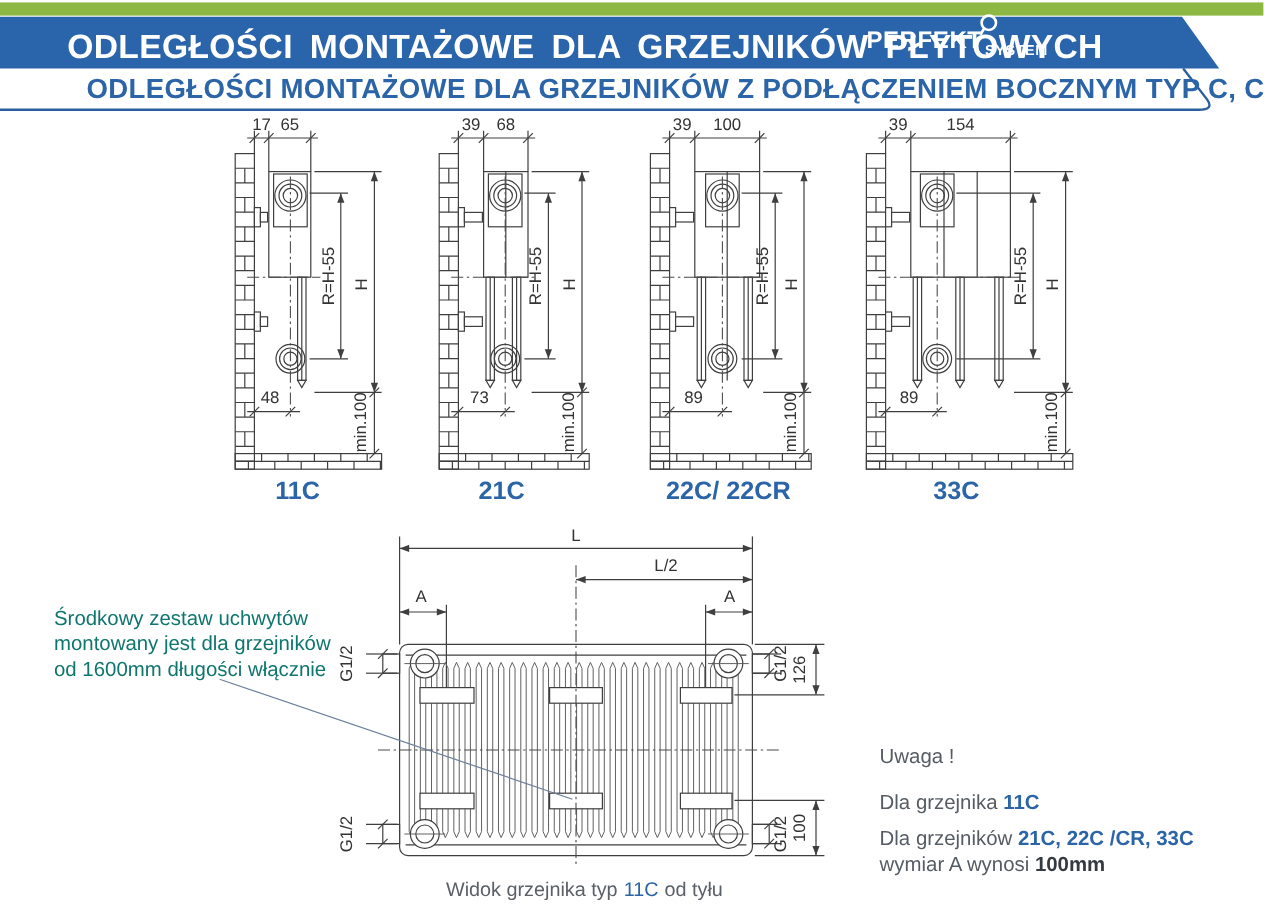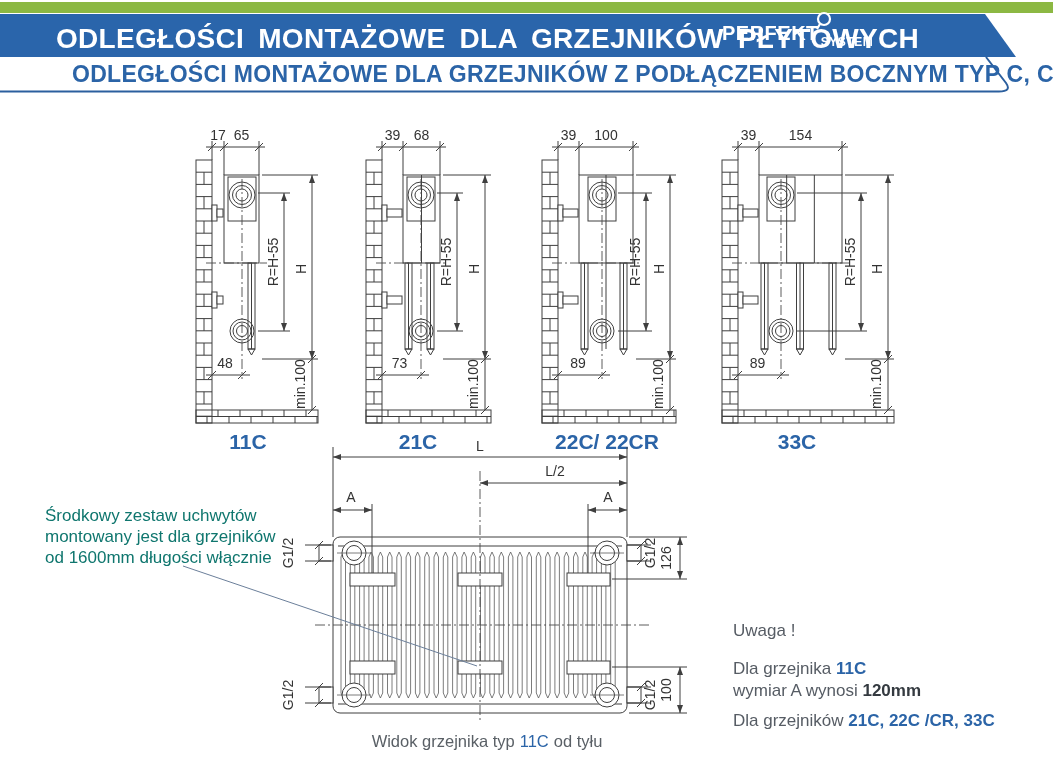--- a/index.html
+++ b/index.html
@@ -20,21 +20,21 @@
   
   .dwg line,.dwg rect,.dwg circle,.dwg path,.dwg polyline{stroke:#3f3f3f;stroke-width:1;fill:none;}
   .dwg polygon{stroke:#3f3f3f;fill:none;}
   .dwg polygon.arr{fill:#3f3f3f;stroke:none;}
   .dwg .wf{fill:#fff;}
   .dwg .dash{stroke-dasharray:10 3 2 3;stroke:#4a4a4a;stroke-width:.9;}
   .dwg .thin{stroke-width:.8;stroke:#5a5a5a;}
   .dwg text{fill:#333;font-size:14px;font-family:"Liberation Sans",sans-serif;}
   .dwg text.cap{font-size:16.5px;fill:#5a6066;}
   .dwg tspan.blue{fill:#2B64A7;}
-  .sideview{position:absolute;top:95px;margin-top:32px;}
+  .sideview{position:absolute;top:95px;}
   .typelabel{position:absolute;top:303px;width:100%;text-align:center;color:#2B64A7;
              font-size:21px;font-weight:bold;transform:translateX(-12px);white-space:nowrap;}
   
   .note-left{position:absolute;left:45px;top:505px;color:#0f766e;font-size:17px;line-height:21px;}
   .note-right{position:absolute;left:733px;top:620px;color:#565C64;font-size:17px;line-height:22px;}
   .note-right .ttl{margin-bottom:16px;}
   .note-right .gap{height:8px;}
   .blue-b{color:#2B64A7;font-weight:bold;}
   .dark-b{color:#343a40;font-weight:bold;}
   .leader{position:absolute;left:0;top:0;pointer-events:none;}
@@ -753,20 +753,20 @@
 
 <div class="note-left">
   <div>Środkowy zestaw uchwytów</div>
   <div>montowany jest dla grzejników</div>
   <div>od 1600mm długości włącznie</div>
 </div>
 
 <div class="note-right">
   <div class="ttl">Uwaga !</div>
   <div><span>Dla grzejnika </span><span class="blue-b">11C</span></div>
-  <div><span>wymiar A wynosi </span><span class="dark-b">120mm</span></div>
   <div class="gap"></div>
   <div><span>Dla grzejników </span><span class="blue-b">21C, 22C /CR, 33C</span></div>
+  <div><span>wymiar A wynosi </span><span class="dark-b">100mm</span></div>
 </div>
 
 <svg class="leader" width="1053" height="769">
   <line x1="183" y1="566" x2="477" y2="666"></line>
 </svg>
 
 </body></html>

